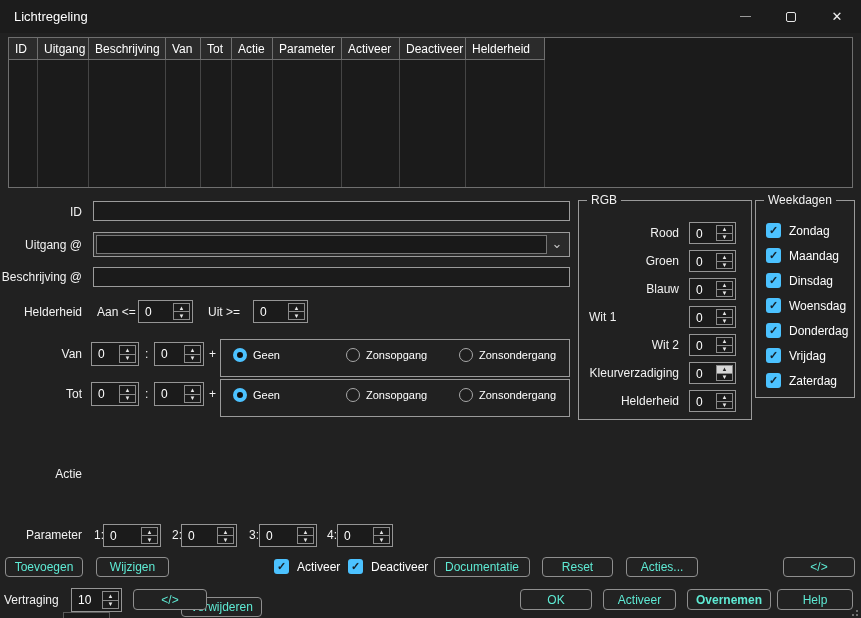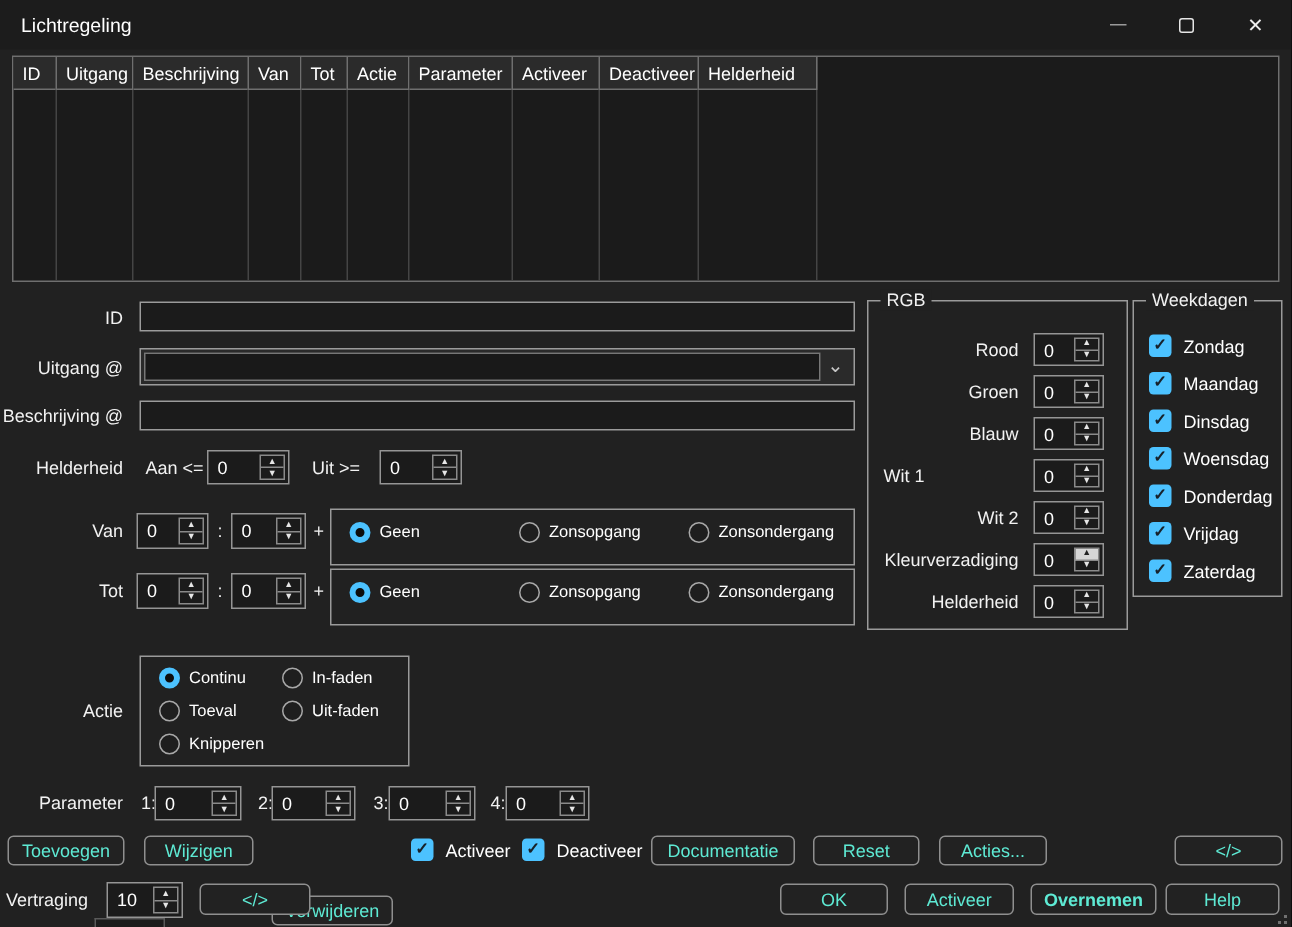--- a/index.html
+++ b/index.html
@@ -209,42 +209,20 @@
         <span class="rdot off"></span>
         <span>Zonsopgang</span>
       </div>
     <div class="radio-item" style="left:238px;top:8px;">
         <span class="rdot off"></span>
         <span>Zonsondergang</span>
       </div>
   </div>
 
   <span class="flabel rlabel" style="left:0;top:467px;">Actie</span>
-  <div class="gbox" style="left:93px;top:437px;width:180px;height:74px;">
-    <div class="radio-item" style="left:12px;top:7px;">
-        <span class="rdot on"></span>
-        <span>Continu</span>
-      </div>
-    <div class="radio-item" style="left:94px;top:7px;">
-        <span class="rdot off"></span>
-        <span>In-faden</span>
-      </div>
-    <div class="radio-item" style="left:12px;top:29px;">
-        <span class="rdot off"></span>
-        <span>Toeval</span>
-      </div>
-    <div class="radio-item" style="left:94px;top:29px;">
-        <span class="rdot off"></span>
-        <span>Uit-faden</span>
-      </div>
-    <div class="radio-item" style="left:12px;top:51px;">
-        <span class="rdot off"></span>
-        <span>Knipperen</span>
-      </div>
-  </div>
 
   <span class="flabel rlabel" style="left:0;top:528px;">Parameter</span>
   <span class="flabel" style="left:94px;top:528px;">1:</span>
   <div class="spin" style="left:103px;top:524px;width:58px;height:23px;">
     <span class="spin-val">0</span>
     <span class="spin-btns">
         <span class="su">▲</span>
         <span class="sd">▼</span>
       </span>
   </div>

